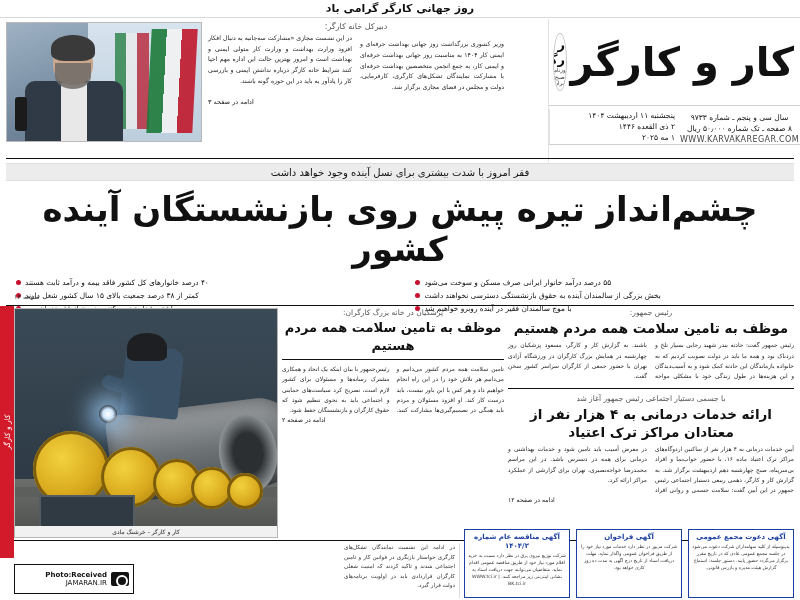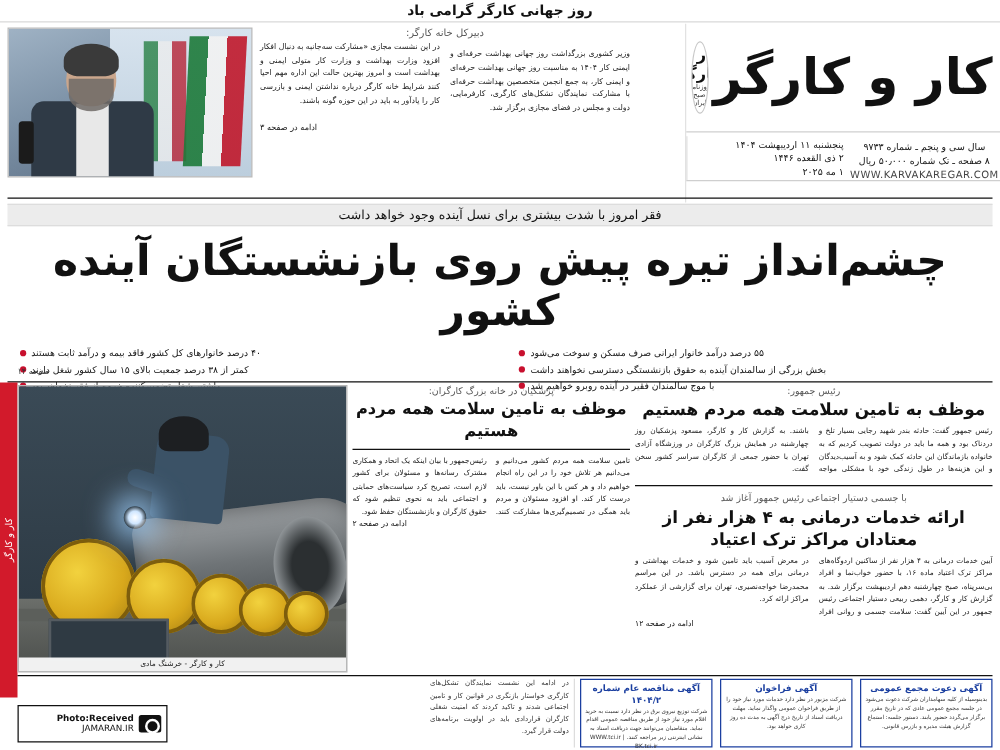--- a/index.html
+++ b/index.html
@@ -320,21 +320,21 @@
   .rc-more { font-size: 6.2px; text-align: left; }
 
   
   .rule-3 {
     position: absolute; top: 540px; left: 14px; width: 780px; height: 1px;
     background: #111;
   }
 
   
   .ad-row {
-    position: absolute; top: 543px; right: 6px; width: 330px; height: 55px;
+    position: absolute; top: 529px; right: 6px; width: 330px; height: 69px;
     display: flex; flex-direction: row-reverse; gap: 6px;
   }
   .ad-box {
     flex: 1; border: 1px solid #1b3fa0; padding: 3px;
     display: flex; flex-direction: column; align-items: center; justify-content: flex-start;
     background: #fff;
   }
   .ad-title {
     font-size: 7px; font-weight: bold; color: #1b3fa0; text-align: center;
     margin-bottom: 2px; line-height: 1.3;

